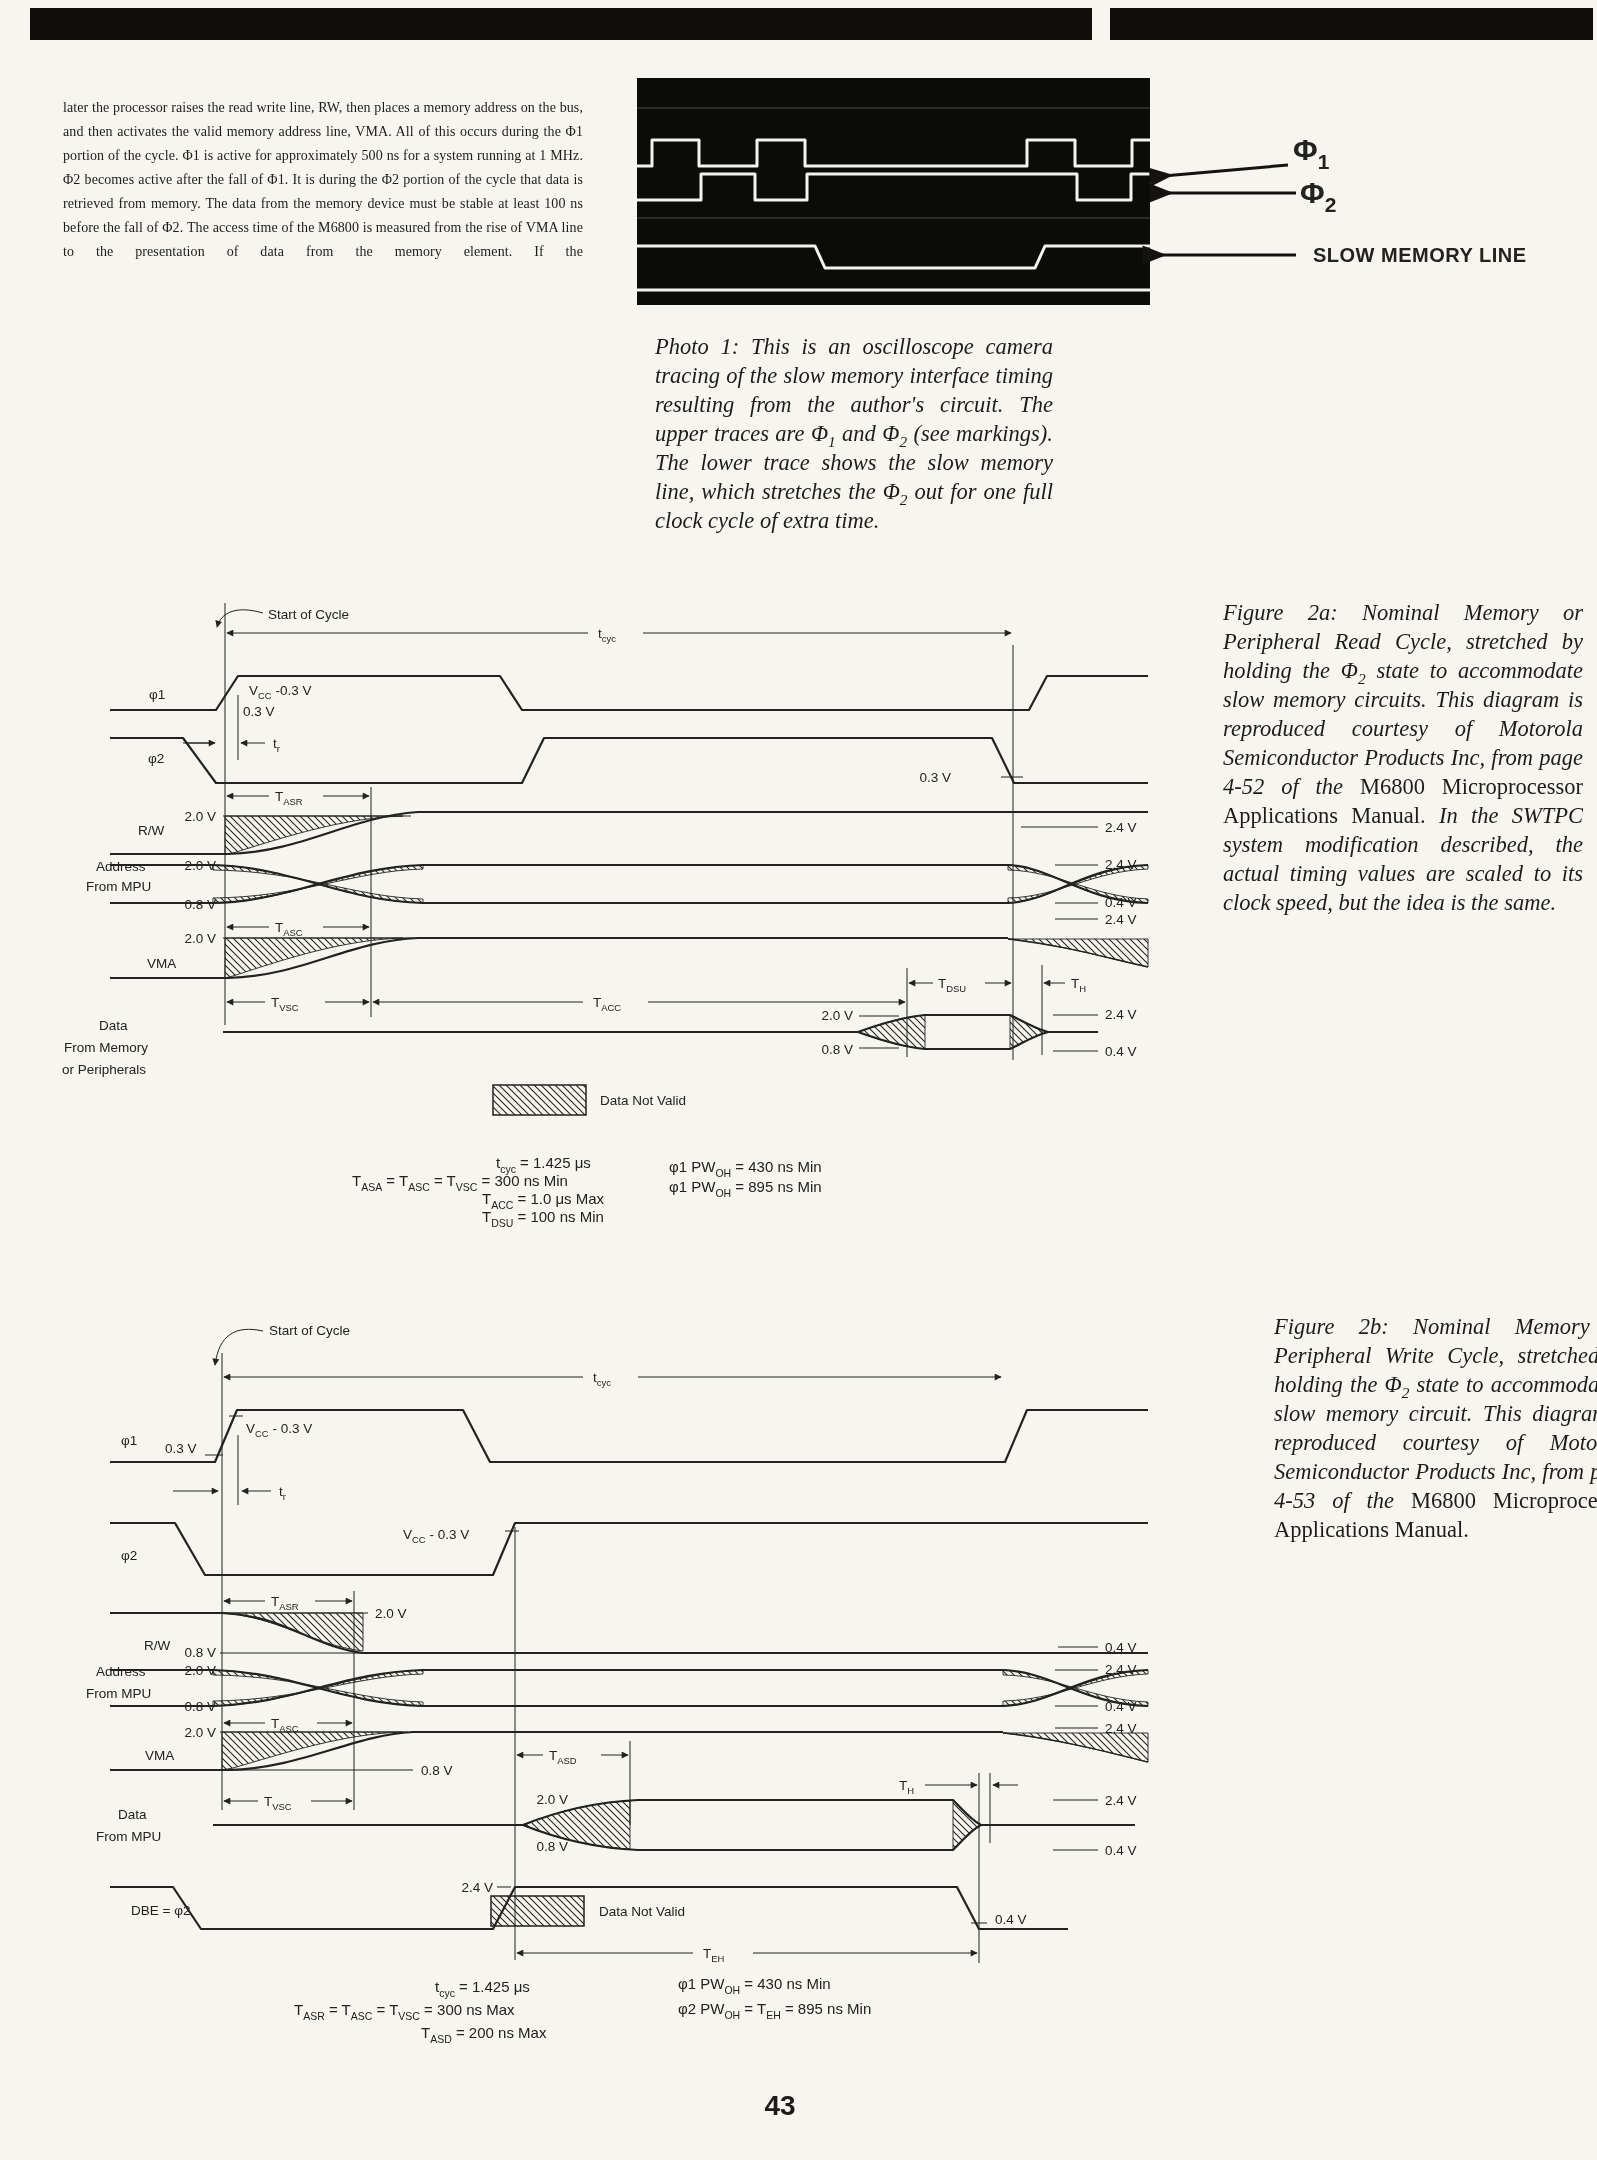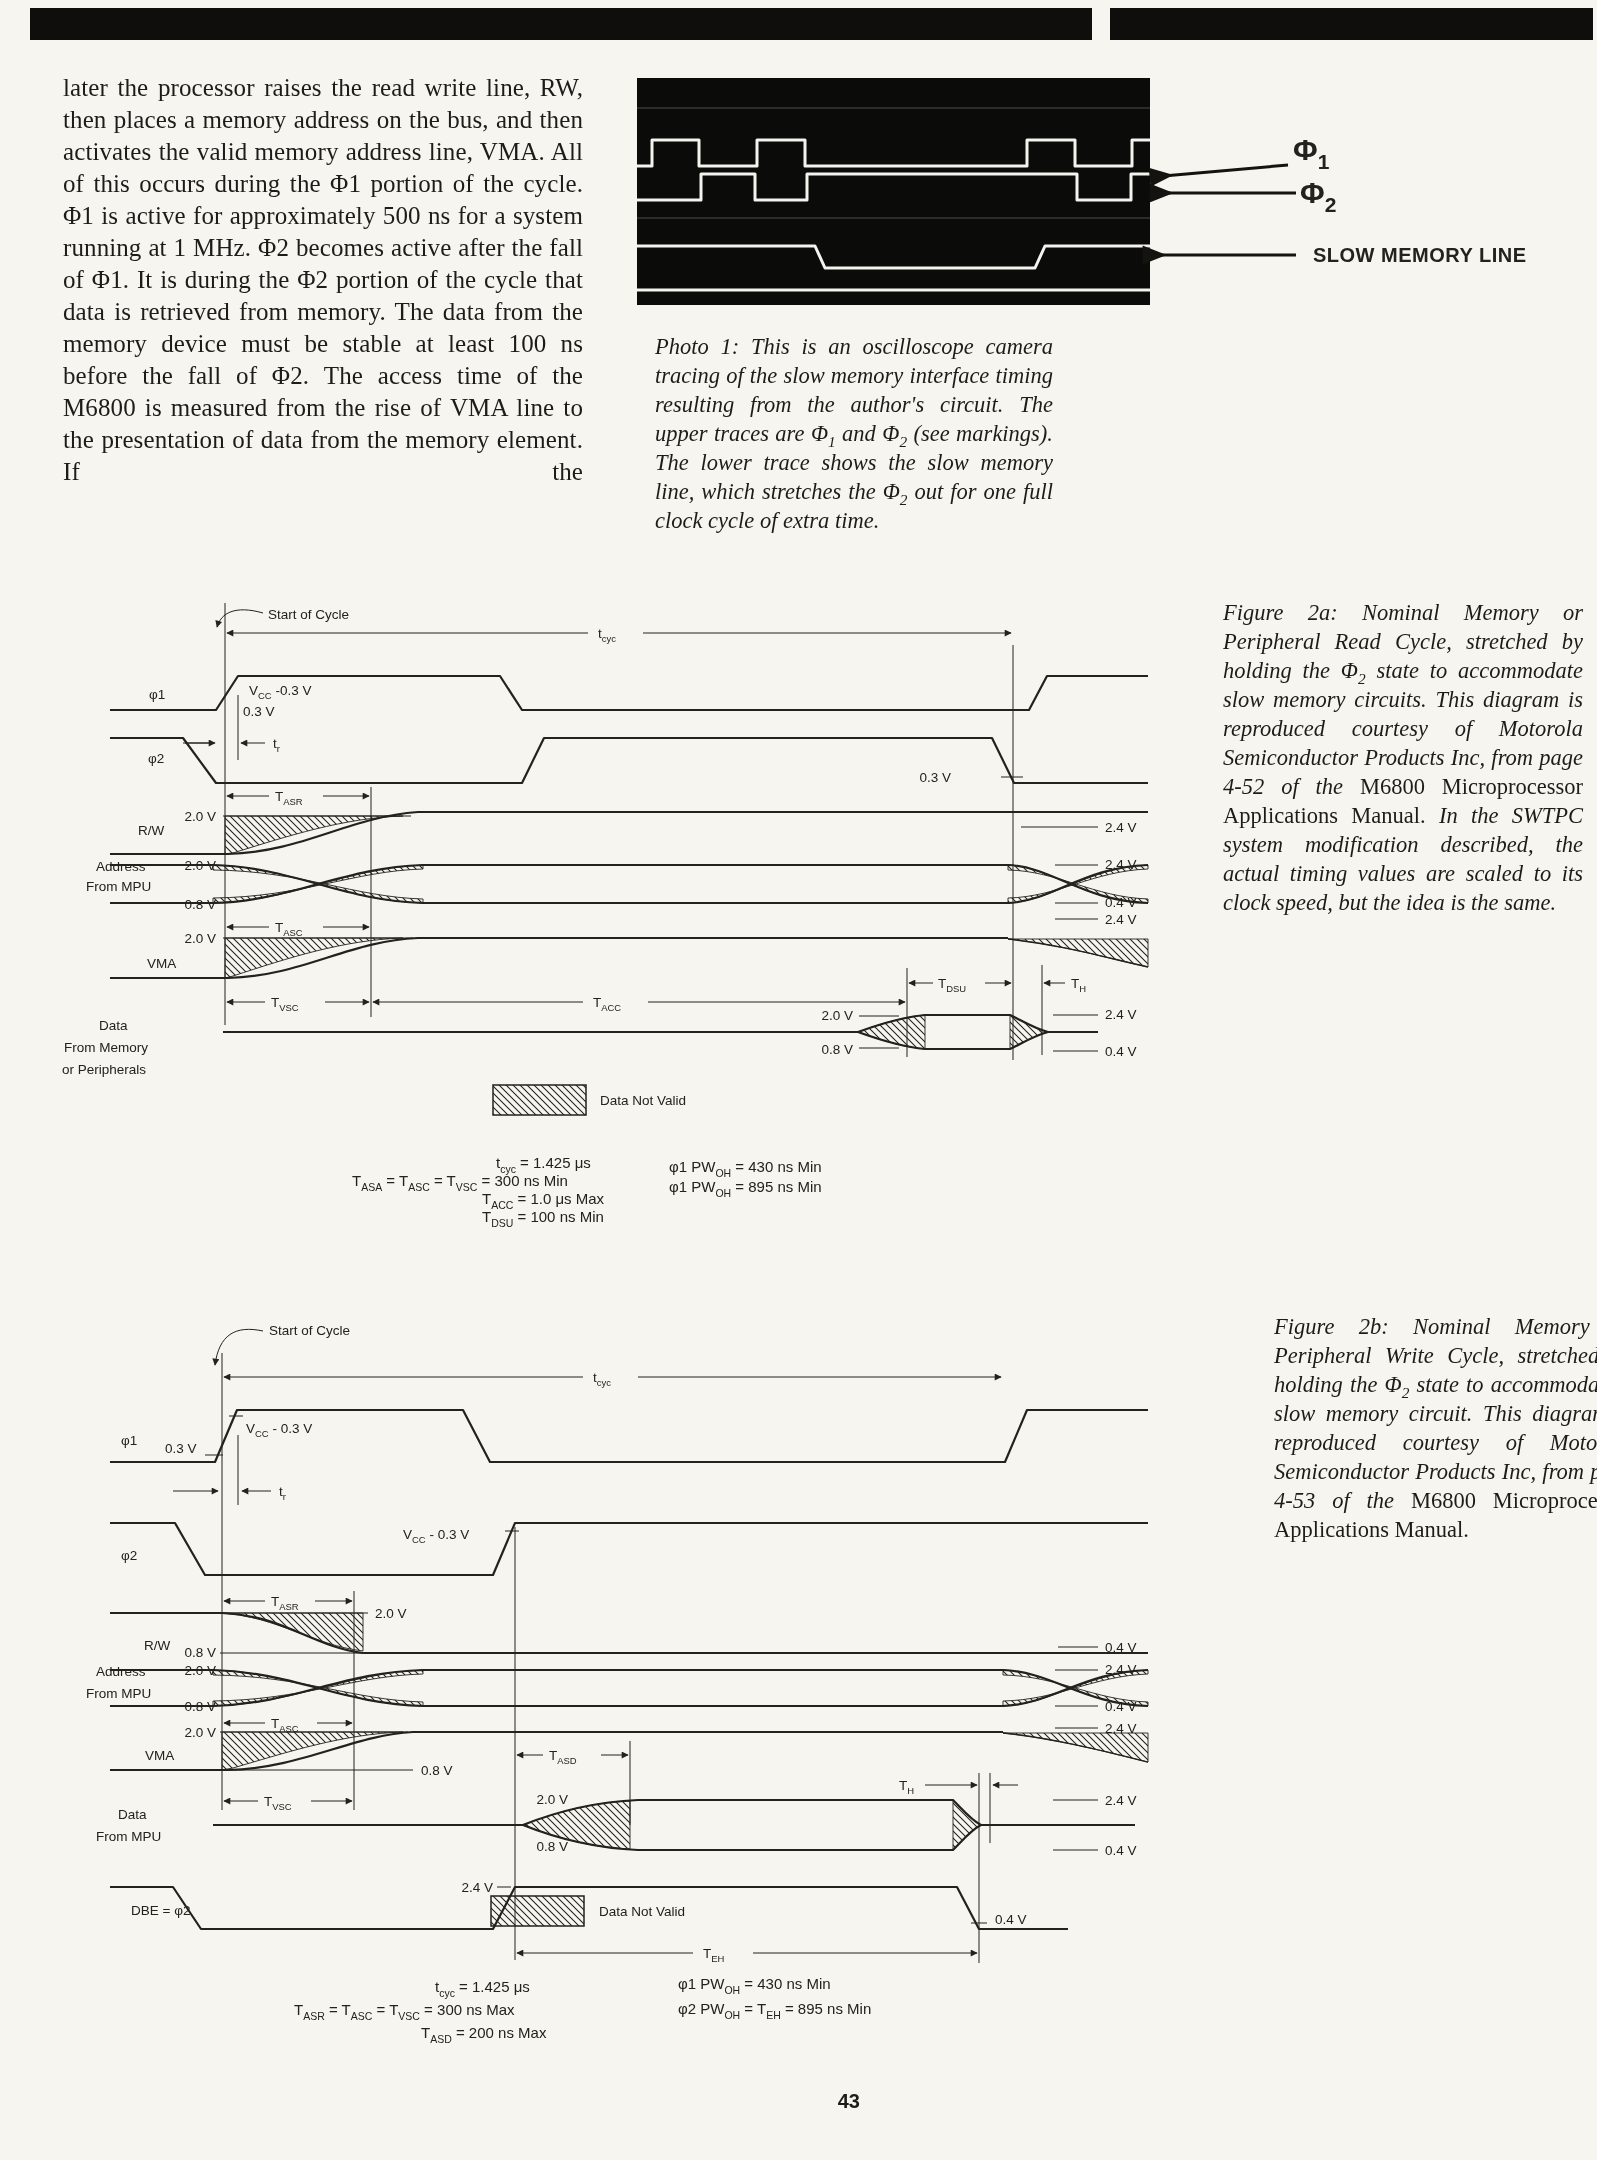--- a/index.html
+++ b/index.html
@@ -1,39 +1,39 @@
 <!DOCTYPE html>
 <html><head>
 <meta charset="utf-8">
 <style>
   html,body{margin:0;padding:0;background:#888;}
   #page{position:relative;width:1597px;height:2160px;background:#f6f5f0;overflow:hidden;
         font-family:"Liberation Serif",serif;color:#1d1c19;}
   .bar{position:absolute;background:#0f0e0c;}
-  #body-text{position:absolute;left:63px;top:72px;width:520px;font-size:25px;line-height:32px;
+  #body-text{position:absolute;left:63px;top:96px;width:520px;font-size:14px;line-height:24px;
              text-align:justify;text-align-last:justify;letter-spacing:.1px;}
   .caption{position:absolute;font-style:italic;font-size:22.5px;line-height:29px;text-align:justify;margin-left:18px;}
   .caption .rm{font-style:normal;}
   sub{font-size:.68em;line-height:0;}
   #photo{position:absolute;left:637px;top:78px;width:513px;height:227px;background:#0b0b09;}
   svg text{font-family:"Liberation Sans",sans-serif;fill:#23221e;}
   .ssub{font-size:70%;}
   .dlab{font-size:13.5px;}
   .eq{font-size:15px;}
   .philab{font-size:30px;font-weight:bold;}
   .smlab{font-size:20px;font-weight:bold;letter-spacing:.5px;}
   .tr2{fill:none;stroke:#23221e;stroke-width:2.2px;stroke-linejoin:round;}
   .tr1{fill:none;stroke:#23221e;stroke-width:1px;}
   .tr15{fill:none;stroke:#23221e;stroke-width:1.4px;}
   .hat{fill:url(#hatchA);stroke:#23221e;stroke-width:.9px;}
   .hatB{fill:url(#hatchB);stroke:#23221e;stroke-width:.9px;}
   .ph{fill:none;stroke:#f4f3ee;stroke-width:3px;stroke-linejoin:round;}
   .phf{fill:none;stroke:#8d8c86;stroke-width:1px;opacity:.5;}
-  #pagenum{position:absolute;left:700px;top:2090px;width:160px;text-align:right;
-           font-family:"Liberation Sans",sans-serif;font-weight:bold;font-size:20px;}
+  #pagenum{position:absolute;left:700px;top:2090px;width:160px;text-align:center;
+           font-family:"Liberation Sans",sans-serif;font-weight:bold;font-size:28px;}
 </style>
 </head>
 <body>
 
 <div id="page">
 
   <div class="bar" style="left:30px;top:8px;width:1062px;height:32px;"></div>
   <div class="bar" style="left:1110px;top:8px;width:483px;height:32px;"></div>
 
   <div id="body-text">later the processor raises the read write line, RW, then places a memory address on the bus, and then activates the valid memory address line, VMA. All of this occurs during the Φ1 portion of the cycle. Φ1 is active for approximately 500 ns for a system running at 1 MHz. Φ2 becomes active after the fall of Φ1. It is during the Φ2 portion of the cycle that data is retrieved from memory. The data from the memory device must be stable at least 100 ns before the fall of Φ2. The access time of the M6800 is measured from the rise of VMA line to the presentation of data from the memory element. If the</div>

